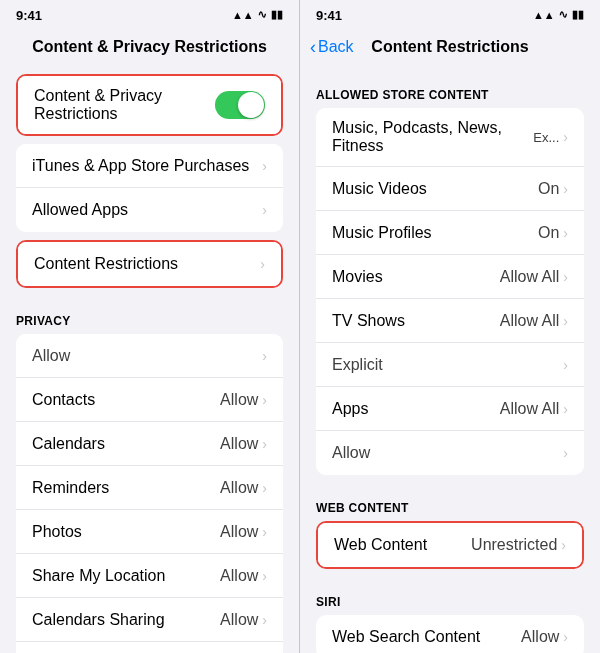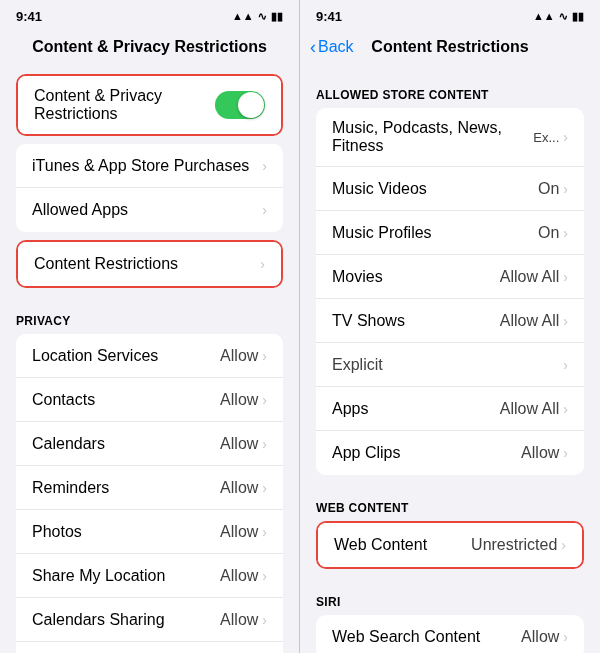--- a/index.html
+++ b/index.html
@@ -21,21 +21,21 @@
       flex-direction: column;
       overflow: hidden;
       border-right: 1px solid #c6c6c8;
     }
 
     
     .status-bar {
       background: #f2f2f7;
       display: flex;
       justify-content: space-between;
-      align-items: center;
+      align-items: flex-start;
       padding: 8px 16px 4px;
       font-size: 12px;
       font-weight: 600;
       height: 28px;
     }
     .status-time { font-size: 13px; font-weight: 700; }
     .status-icons { display: flex; gap: 4px; align-items: center; font-size: 11px; }
 
     
     .nav-bar {
@@ -186,21 +186,20 @@
       <div class="settings-row">
         <span class="settings-row-label">Content Restrictions</span>
         <span class="settings-row-chevron">›</span>
       </div>
     </div>
 
     <div class="section-header">PRIVACY</div>
 
     <div class="settings-group">
       <div class="settings-row">
-        <span class="settings-row-label">Location Services</span>
         <span class="settings-row-value">Allow</span>
         <span class="settings-row-chevron">›</span>
       </div>
       <div class="settings-row">
         <span class="settings-row-label">Contacts</span>
         <span class="settings-row-value">Allow</span>
         <span class="settings-row-chevron">›</span>
       </div>
       <div class="settings-row">
         <span class="settings-row-label">Calendars</span>
@@ -290,21 +289,20 @@
       <div class="settings-row">
         <span class="settings-row-value">Explicit</span>
         <span class="settings-row-chevron">›</span>
       </div>
       <div class="settings-row">
         <span class="settings-row-label">Apps</span>
         <span class="settings-row-value">Allow All</span>
         <span class="settings-row-chevron">›</span>
       </div>
       <div class="settings-row">
-        <span class="settings-row-label">App Clips</span>
         <span class="settings-row-value">Allow</span>
         <span class="settings-row-chevron">›</span>
       </div>
     </div>
 
     <div class="section-header">WEB CONTENT</div>
 
     <div style="margin: 0 16px 8px; border: 2px solid #e8443a; border-radius: 10px; background:#fff; overflow:hidden;">
       <div class="settings-row">
         <span class="settings-row-label">Web Content</span>

